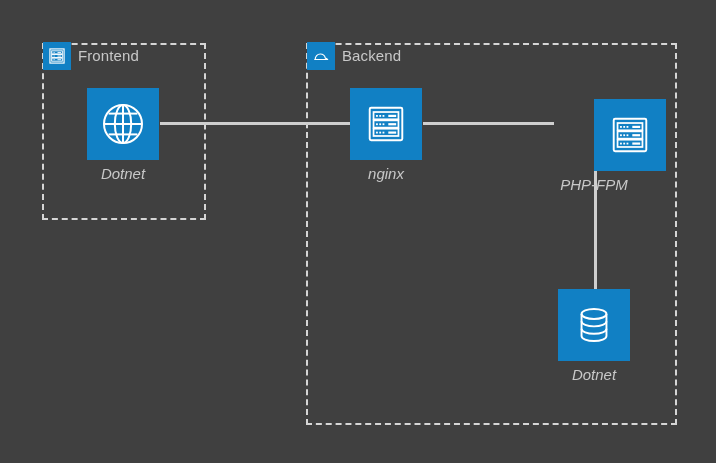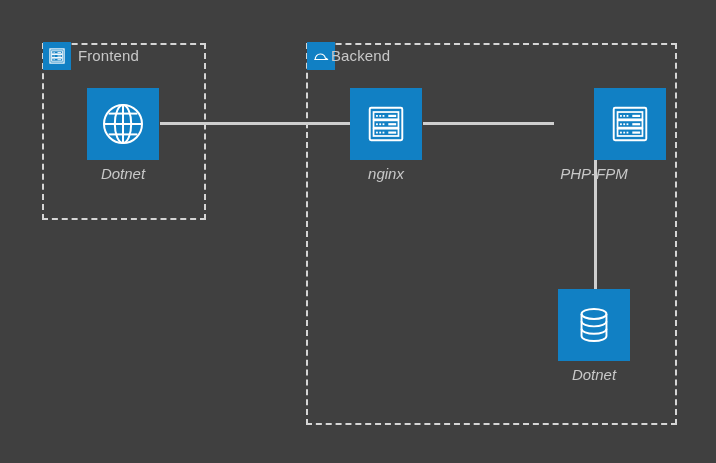--- a/index.html
+++ b/index.html
@@ -49,21 +49,21 @@
 
   .group-label {
     position: absolute;
     color: #c8c8c8;
     font-size: 15px;
     line-height: 28px;
     white-space: nowrap;
     letter-spacing: 0.1px;
   }
   #group-label-frontend { left: 78px;  top: 42px; }
-  #group-label-backend  { left: 331px; top: 42px; text-align: right; }
+  #group-label-backend  { left: 342px; top: 42px; text-align: right; }
 
   
   .edge {
     position: absolute;
     background: #cfcfcf;
   }
   .edge-h { height: 3px; }
   .edge-v { width: 3px; }
 
   #edge-dotnet-nginx   { left: 160px; top: 122px; width: 190px; }
@@ -92,21 +92,21 @@
     width: 152px;
     top: 77px;
     text-align: center;
     color: #c8c8c8;
     font-size: 15px;
     white-space: nowrap;
   }
 
   #node-dotnet  { left: 87px;  top: 88px; }
   #node-nginx   { left: 350px; top: 88px; }
-  #node-phpfpm  { left: 558px; top: 88px; padding-left: 36px; }
+  #node-phpfpm  { left: 558px; top: 99px; padding-left: 36px; }
   #node-mariadb { left: 558px; top: 289px; }
 
   svg { display: block; }
 </style>
 </head>
 <body>
 
 <div id="canvas">
 
   <div class="group-box" id="group-frontend"></div>

